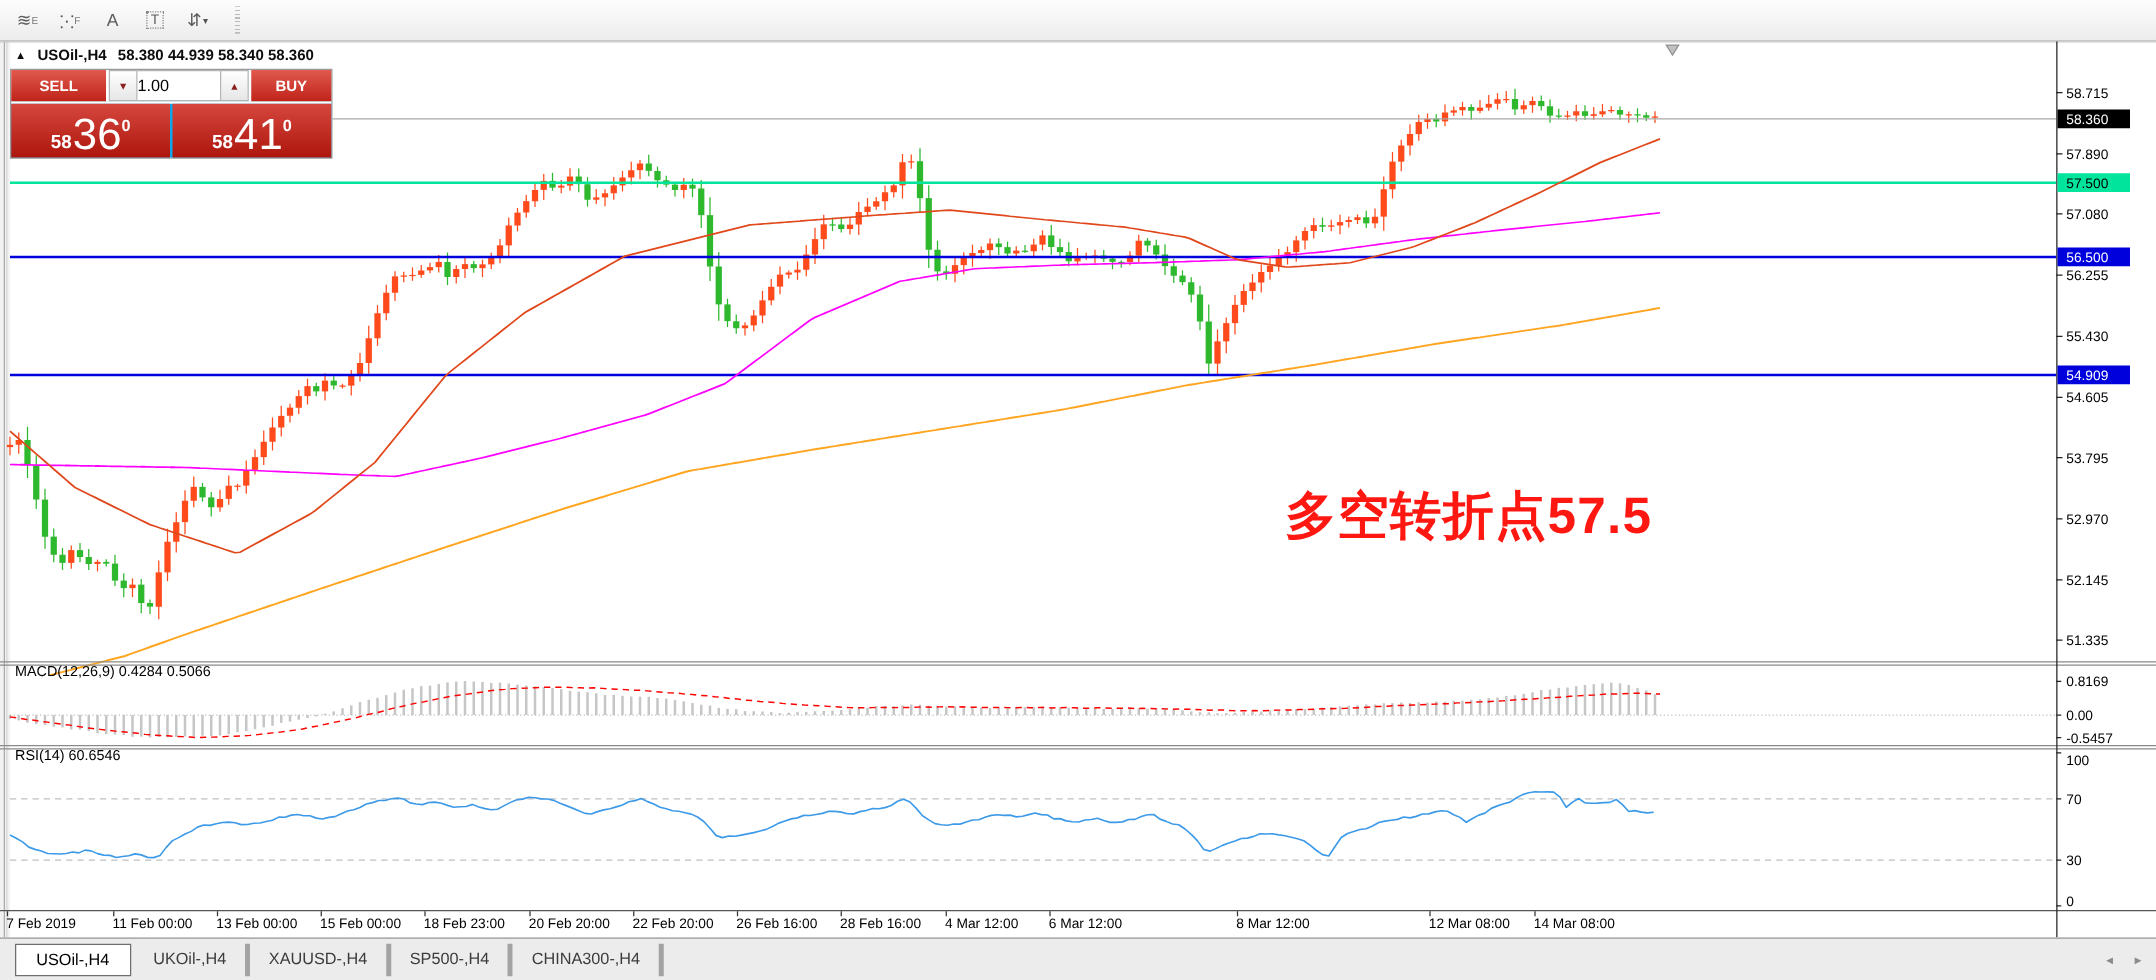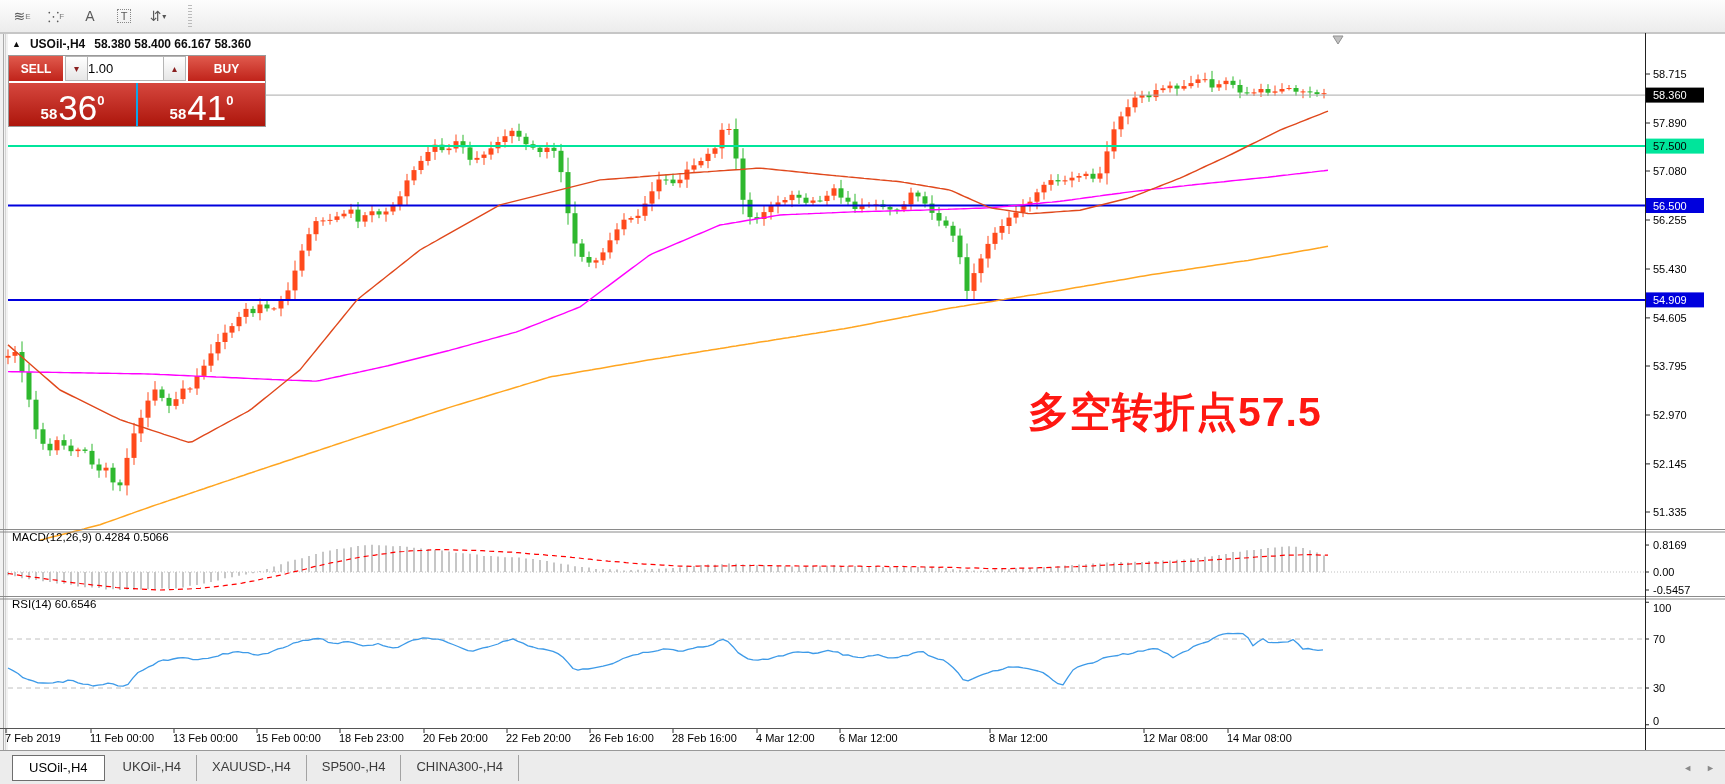--- a/index.html
+++ b/index.html
@@ -23,41 +23,41 @@
   
   .chart-title{position:absolute;left:12px;top:37px;z-index:7;display:flex;gap:9px;
     font-size:12px;font-weight:600;color:#0d0d0d;align-items:center}
   .chart-title .tri{font-size:9px}
   
   .trade-panel{position:absolute;left:8px;top:55px;width:258px;z-index:7;background:#fff;
     border:1px solid #9a9a9a}
   .tp-row1{display:flex;height:25px}
   .tp-sell,.tp-buy{border:none;color:#fff;font-weight:bold;font-size:12px;
     background:linear-gradient(#e05a4d,#c0231a);cursor:pointer}
-  .tp-sell{width:54px}.tp-buy{width:77px}
+  .tp-sell{width:76px}.tp-buy{width:64px}
   .tp-vol{flex:1;display:flex;background:#fff;border-left:2px solid #fff;border-right:2px solid #fff}
   .tp-dec,.tp-inc{width:23px;display:flex;align-items:center;justify-content:center;
     color:#8a2020;font-size:10px;border:1px solid #b5b5b5;background:linear-gradient(#fff,#e6e6e6)}
   .tp-val{flex:1;text-align:left;padding-right:5px;font-size:13px;line-height:23px;color:#000;
     border-top:1px solid #b5b5b5;border-bottom:1px solid #b5b5b5}
   .tp-row2{display:flex;background:#0ea5e9;border-top:2px solid #fff}
   .tp-price{flex:1;height:43px;display:flex;align-items:flex-end;justify-content:center;
     color:#fff;background:linear-gradient(#d6473e,#ad160c);padding-bottom:2px}
   .tp-price + .tp-price{margin-left:2px}
   .tp-small{font-size:15px;font-weight:bold;line-height:1;margin:0 1px 3px 0}
   .tp-big{font-size:35px;font-weight:normal;line-height:.88}
   .tp-sup{font-size:13px;font-weight:bold;margin-bottom:16px}
   
   .annotation{position:absolute;left:1028px;top:385px;z-index:5;font-size:41px;font-weight:bold;
     color:#ff1812;white-space:nowrap;letter-spacing:1px}
   
   .tab-bar{position:absolute;left:0;top:750px;width:1725px;height:34px;z-index:6;
     background:#ececec;border-top:1px solid #989898;display:flex;align-items:center;
     padding-left:12px;font-size:13px}
-  .tab{padding:4px 15px;color:#3c3c3c;border-right:1px solid #a3a3a3;cursor:pointer;line-height:16px}
+  .tab{padding:4px 15px;color:#3c3c3c;border-right:4px solid #a3a3a3;cursor:pointer;line-height:16px}
   .tab.active{background:#fff;border:1px solid #6e6e6e;color:#000;margin-right:3px;padding:4px 16px}
   .tab-scroll{position:absolute;right:10px;top:0;height:34px;display:flex;align-items:center;gap:14px;
     color:#8a8a8a;font-size:9px}
   svg{position:absolute;left:0;top:0;z-index:1}
 </style>
 </head>
 <body>
 
 <svg id="chart-svg" width="1725" height="784">
     <rect x="0" y="33" width="1725" height="751" fill="#ffffff"></rect>
@@ -748,21 +748,21 @@
         <span class="boxT">T</span>
       </div>
       <div class="tool-btn">⇵<span class="tool-caret">▾</span></div>
     </div>
   <div class="tb-handle"></div>
 </div>
 
 <div class="chart-title">
   <span class="tri">▲</span>
   <span>USOil-,H4</span>
-  <span>58.380 58.400 66.167 58.360</span>
+  <span>58.380 44.939 58.340 58.360</span>
 </div>
 
 <div class="trade-panel">
   <div class="tp-row1">
     <button class="tp-sell">SELL</button>
     <div class="tp-vol">
       <span class="tp-dec">▾</span>
       <span class="tp-val">1.00</span>
       <span class="tp-inc">▴</span>
     </div>

